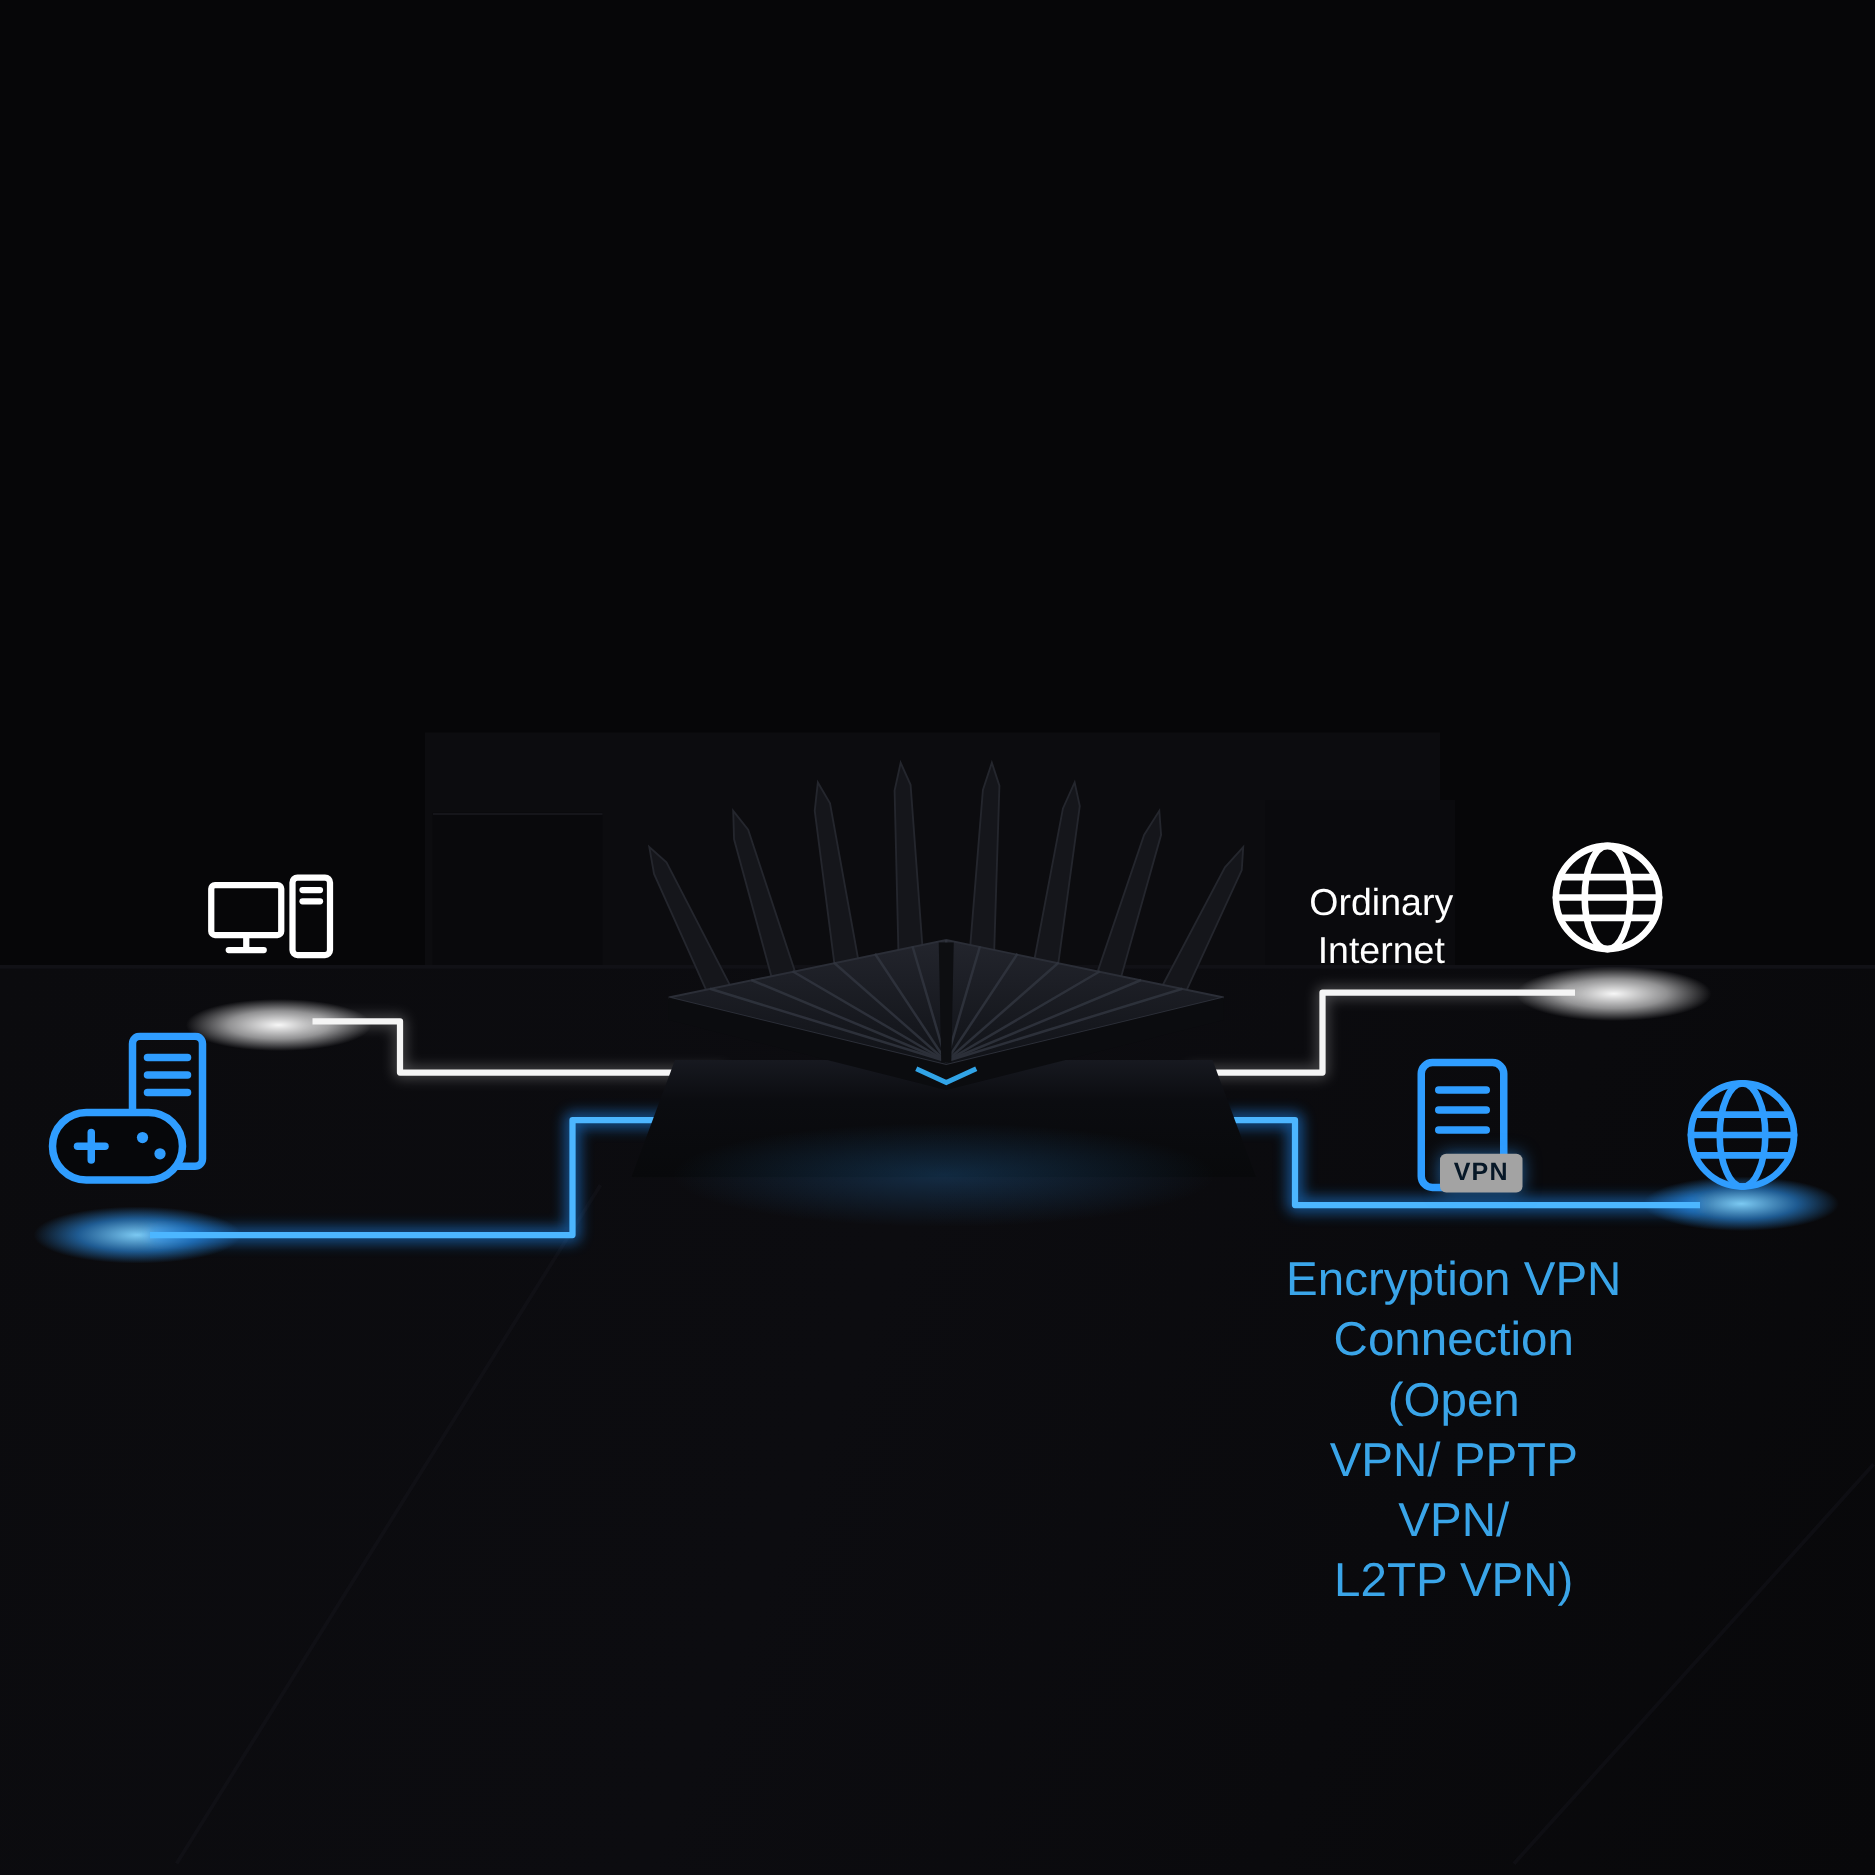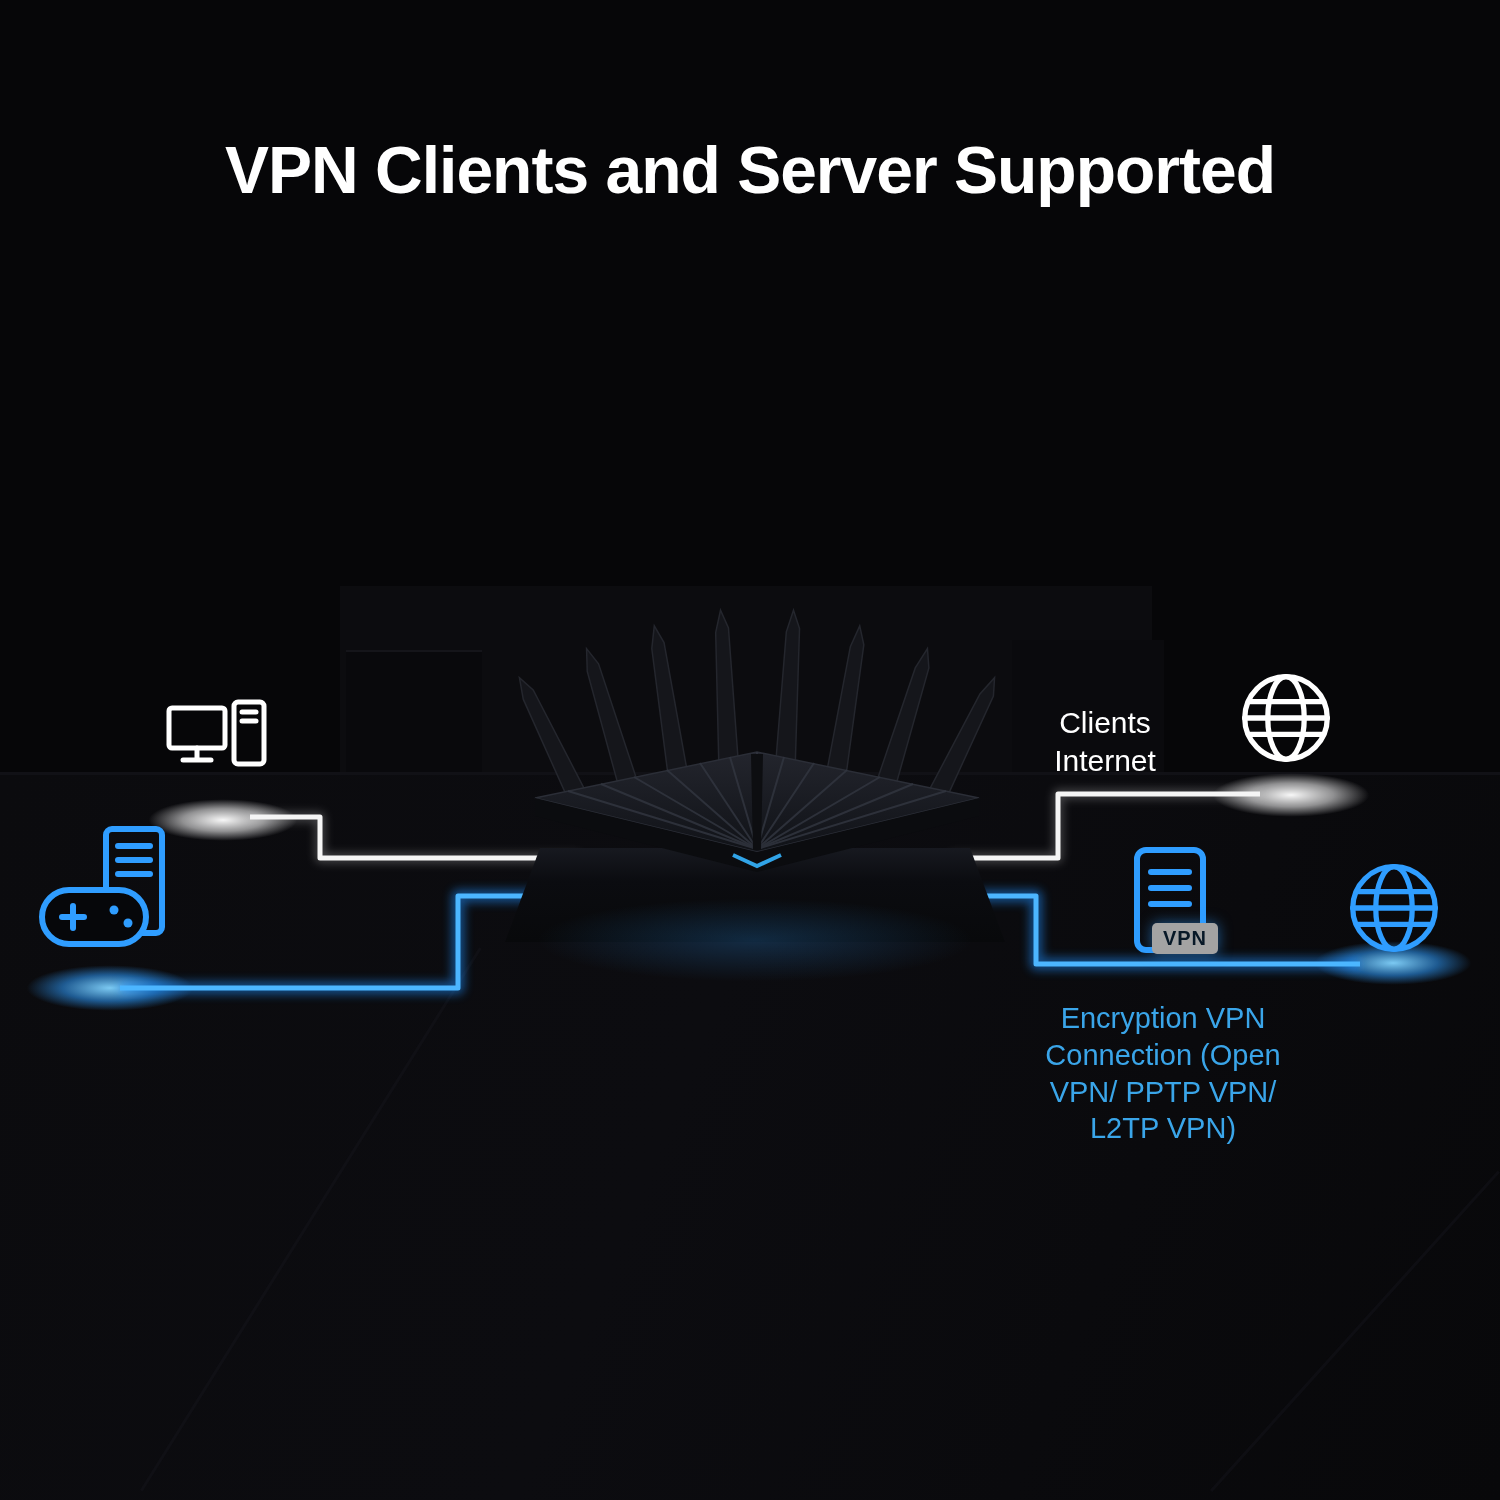--- a/index.html
+++ b/index.html
@@ -25,21 +25,21 @@
 
   
   .platform{position:absolute;left:505px;top:848px;width:500px;height:94px;
             background:linear-gradient(#171920,#0b0c10 35%,#08090b);
             clip-path:polygon(7% 0,93% 0,100% 100%,0 100%);}
   .platform-glow{position:absolute;left:535px;top:898px;width:440px;height:84px;
                  background:radial-gradient(ellipse at center,rgba(47,157,255,.22),rgba(47,157,255,0) 70%);}
 
   .label{white-space:pre-line;text-align:center;position:absolute;line-height:1.27;}
   .label-ordinary{left:1010px;top:704px;width:190px;font-size:30px;color:#ffffff;}
-  .label-vpn{left:1020px;top:1000px;width:286px;font-size:29px;color:#3aa5e9;}
+  .label-vpn{left:1020px;top:1000px;width:286px;font-size:38px;color:#3aa5e9;}
 
   .vpn-badge{position:absolute;left:1152px;top:923px;width:66px;height:31px;background:#a3a3a3;
              border-radius:5px;display:flex;align-items:center;justify-content:center;
              font-size:20px;font-weight:700;color:#071827;letter-spacing:1px;
              box-shadow:0 0 14px rgba(47,157,255,.55);}
 </style>
 </head>
 <body>
 
 <div class="canvas">
@@ -175,22 +175,21 @@
   <svg class="abs" style="left:1132px;top:846px;" width="76" height="110" viewBox="0 0 76 110">
     <g fill="none" stroke="#2f9dff" stroke-width="6" stroke-linecap="round" stroke-linejoin="round">
       <rect x="5" y="4" width="66" height="100" rx="9"></rect>
       <line x1="19" y1="26" x2="57" y2="26"></line>
       <line x1="19" y1="42" x2="57" y2="42"></line>
       <line x1="19" y1="58" x2="57" y2="58"></line>
     </g>
   </svg>
   <div class="vpn-badge">VPN</div>
 
-  <div class="label label-ordinary">Clients
+  <div class="label label-ordinary">Ordinary
 Internet</div>
   <div class="label label-vpn">Encryption VPN
 Connection (Open
 VPN/ PPTP VPN/
 L2TP VPN)</div>
 
-  <div class="title">VPN Clients and Server Supported</div>
 
 </div>
 
 </body></html>

